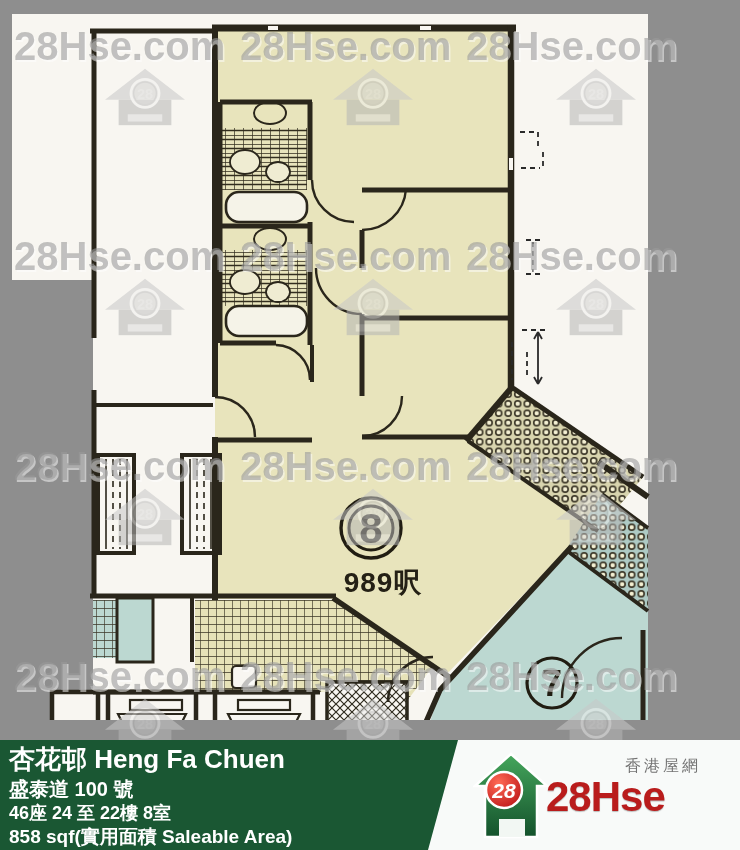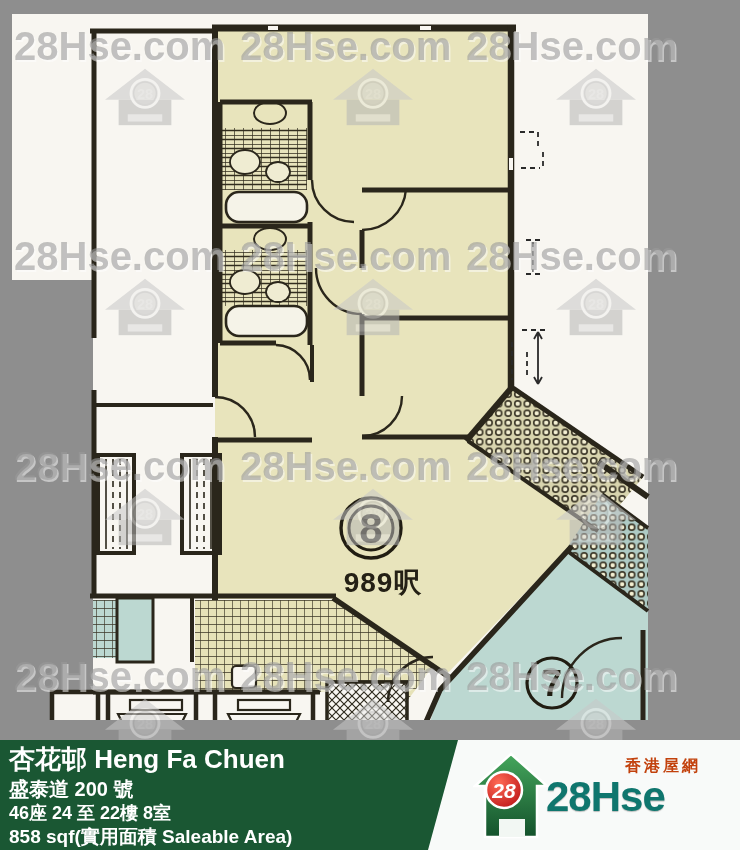--- a/index.html
+++ b/index.html
@@ -12,24 +12,24 @@
   #footer-green{position:absolute;left:0;top:0;width:740px;height:110px;background:#1a5733;
       clip-path:polygon(0 0,458px 0,428px 110px,0 110px);color:#fff;}
   .ft{position:absolute;left:9px;white-space:nowrap;font-weight:bold;}
   #ft1{top:2px;font-size:26px;}
   #ft2{top:36px;font-size:20px;}
   #ft3{top:61px;font-size:18px;}
   #ft4{top:84px;font-size:19px;}
   #logo-area{position:absolute;left:458px;top:0;width:282px;height:110px;}
   #logo-house{position:absolute;left:15px;top:11px;}
   #brand-line{position:absolute;left:88px;top:36px;display:flex;align-items:flex-end;
-      color:#0f766e;text-shadow:0 1px 1px rgba(0,0,0,.25);font-weight:bold;}
+      color:#b91c1c;text-shadow:0 1px 1px rgba(0,0,0,.25);font-weight:bold;}
   #brand-name{font-size:42px;line-height:42px;letter-spacing:-1px;}
   #brand-suffix{font-size:30px;line-height:36px;}
-  #tagline{position:absolute;left:167px;top:16px;font-size:16px;letter-spacing:3px;color:#c2410c;font-weight:bold;}
+  #tagline{position:absolute;left:167px;top:16px;font-size:16px;letter-spacing:3px;color:#737373;font-weight:normal;}
 </style>
 </head>
 <body>
 
 <div id="stage">
 
   <div id="plan-wrap">
     <svg id="plan-svg" width="740" height="740" viewBox="0 0 740 740">
       <defs>
         <pattern id="hatch" width="8" height="8" patternUnits="userSpaceOnUse">
@@ -227,21 +227,21 @@
           <use href="#wm-house" x="105" y="698" width="80" height="58" opacity="0.55"></use>
           <use href="#wm-house" x="333" y="698" width="80" height="58" opacity="0.55"></use>
           <use href="#wm-house" x="556" y="698" width="80" height="58" opacity="0.55"></use>
         </g>
     </svg>
   </div>
 
   <div id="footer">
     <div id="footer-green">
       <div id="ft1" class="ft">杏花邨 Heng Fa Chuen</div>
-      <div id="ft2" class="ft">盛泰道 200 號</div>
+      <div id="ft2" class="ft">盛泰道 100 號</div>
       <div id="ft3" class="ft">46座 24 至 22樓 8室</div>
       <div id="ft4" class="ft">858 sqf(實用面積 Saleable Area)</div>
     </div>
     <div id="logo-area">
       <svg id="logo-house" width="76" height="90" viewBox="0 0 76 90">
         <defs>
           <linearGradient id="g-house" x1="0" y1="0" x2="0" y2="1">
             <stop offset="0" stop-color="#45a65c"></stop>
               <stop offset="1" stop-color="#14522c"></stop>
           </linearGradient>

